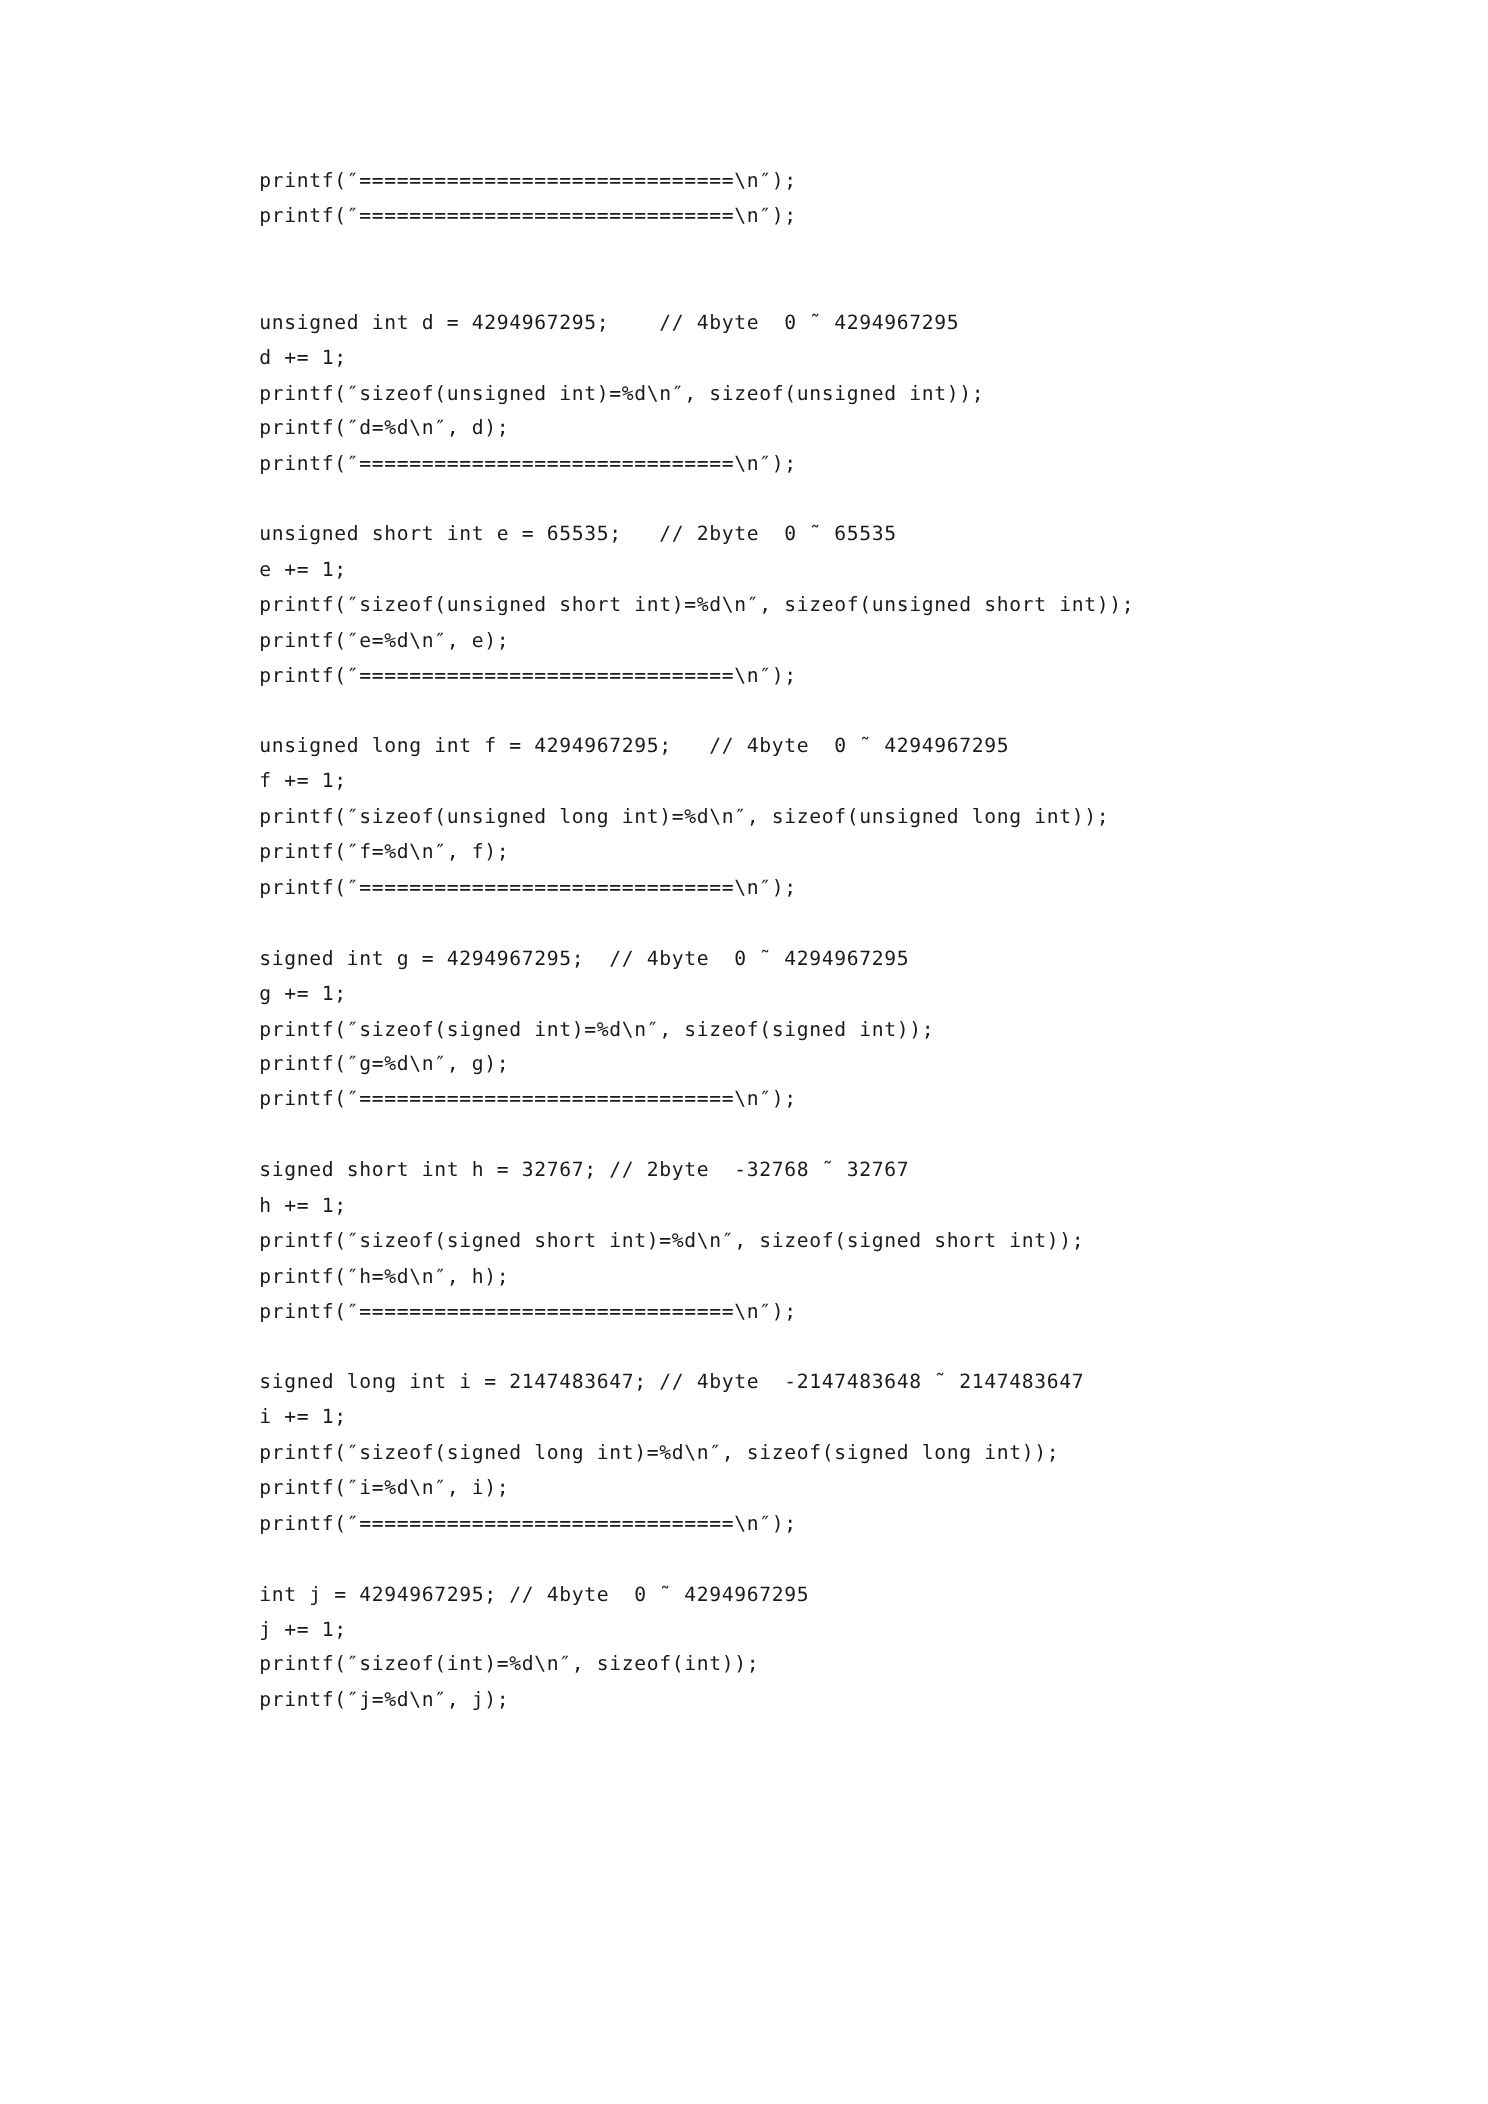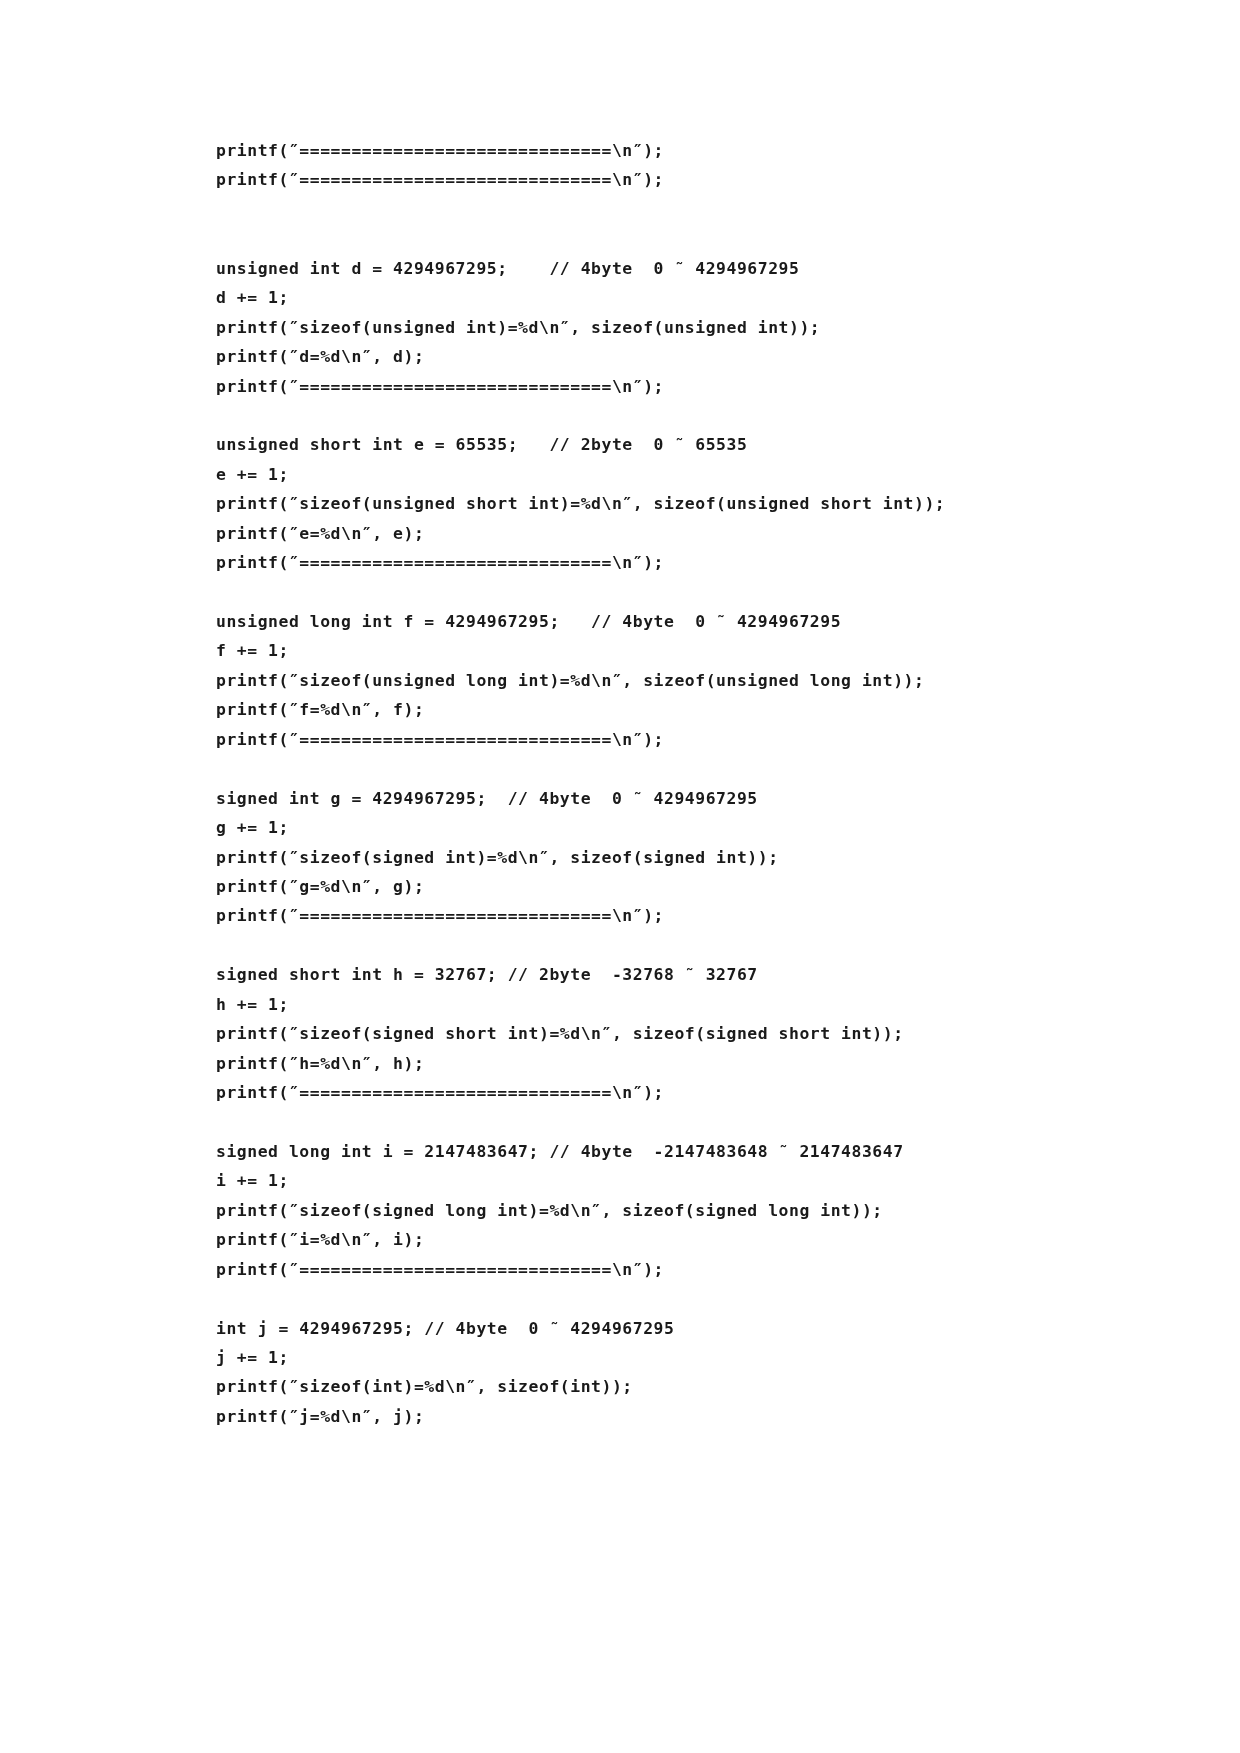--- a/index.html
+++ b/index.html
@@ -9,21 +9,20 @@
     background: #ffffff;
   }
 
   #page {
     position: relative;
     width: 1240px;
     height: 1753px;
     background: #ffffff;
     overflow: hidden;
     box-sizing: border-box;
-    font-weight: bold;
   }
 
   #code-listing {
     position: absolute;
     left: 216px;
     top: 136px;
     width: 960px;
     font-family: "DejaVu Sans Mono", "Liberation Mono", monospace;
     font-size: 16.4px;
     line-height: 29.45px;

